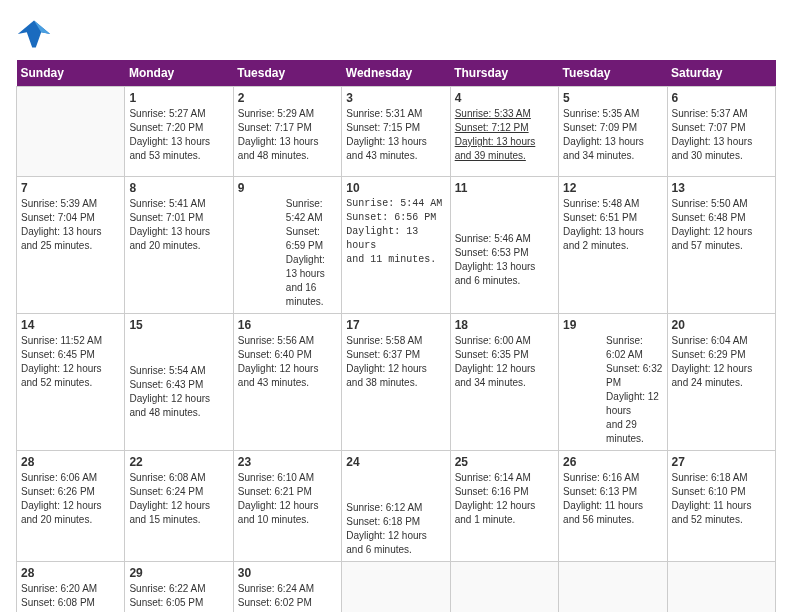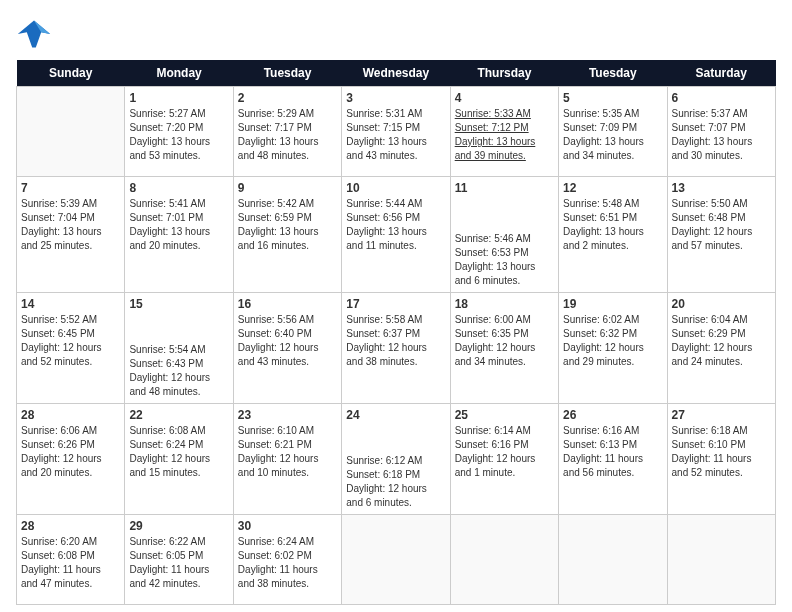--- a/index.html
+++ b/index.html
@@ -45,24 +45,24 @@
     .location {
       font-size: 14px;
       color: #555;
     }
     table {
       width: 100%;
       border-collapse: collapse;
       font-size: 11px;
     }
     thead tr th {
-      background-color: #0f172a;
+      background-color: #701a75;
       color: #fff;
       padding: 6px 4px;
-      text-align: center;
+      text-align: left;
       font-size: 12px;
       font-weight: bold;
     }
     tbody tr td {
       border: 1px solid #ccc;
       vertical-align: top;
       padding: 4px;
       height: 90px;
       width: calc(100% / 7);
     }
@@ -170,28 +170,28 @@
         </td>
         <td>
           <span class="day-num">8</span>
           <div class="day-info" style="white-space: pre-line;">Sunrise: 5:41 AM
 Sunset: 7:01 PM
 Daylight: 13 hours
 and 20 minutes.</div>
         </td>
         <td>
           <span class="day-num">9</span>
-          <div class="day-info" style="white-space: pre-line;">Sunrise: 5:42 AM
+          <div class="day-info" style="white-space: pre-line; margin-left: 48px;">Sunrise: 5:42 AM
 Sunset: 6:59 PM
 Daylight: 13 hours
 and 16 minutes.</div>
         </td>
         <td>
           <span class="day-num">10</span>
-          <div class="day-info" style="white-space: pre-line;">Sunrise: 5:44 AM
+          <div class="day-info" style="white-space: pre-line; font-family: Liberation Mono, monospace;">Sunrise: 5:44 AM
 Sunset: 6:56 PM
 Daylight: 13 hours
 and 11 minutes.</div>
         </td>
         <td>
           <span class="day-num">11</span>
           <div class="day-info" style="white-space: pre-line; margin-top: 37px;">Sunrise: 5:46 AM
 Sunset: 6:53 PM
 Daylight: 13 hours
 and 6 minutes.</div>
@@ -207,21 +207,21 @@
           <span class="day-num">13</span>
           <div class="day-info" style="white-space: pre-line;">Sunrise: 5:50 AM
 Sunset: 6:48 PM
 Daylight: 12 hours
 and 57 minutes.</div>
         </td>
       </tr>
       <tr>
         <td>
           <span class="day-num">14</span>
-          <div class="day-info" style="white-space: pre-line;">Sunrise: 5:52 AM
+          <div class="day-info" style="white-space: pre-line;">Sunrise: 11:52 AM
 Sunset: 6:45 PM
 Daylight: 12 hours
 and 52 minutes.</div>
         </td>
         <td>
           <span class="day-num">15</span>
           <div class="day-info" style="white-space: pre-line; margin-top: 32px;">Sunrise: 5:54 AM
 Sunset: 6:43 PM
 Daylight: 12 hours
 and 48 minutes.</div>
@@ -242,21 +242,21 @@
         </td>
         <td>
           <span class="day-num">18</span>
           <div class="day-info" style="white-space: pre-line;">Sunrise: 6:00 AM
 Sunset: 6:35 PM
 Daylight: 12 hours
 and 34 minutes.</div>
         </td>
         <td>
           <span class="day-num">19</span>
-          <div class="day-info" style="white-space: pre-line;">Sunrise: 6:02 AM
+          <div class="day-info" style="white-space: pre-line; margin-left: 43px;">Sunrise: 6:02 AM
 Sunset: 6:32 PM
 Daylight: 12 hours
 and 29 minutes.</div>
         </td>
         <td>
           <span class="day-num">20</span>
           <div class="day-info" style="white-space: pre-line;">Sunrise: 6:04 AM
 Sunset: 6:29 PM
 Daylight: 12 hours
 and 24 minutes.</div>

